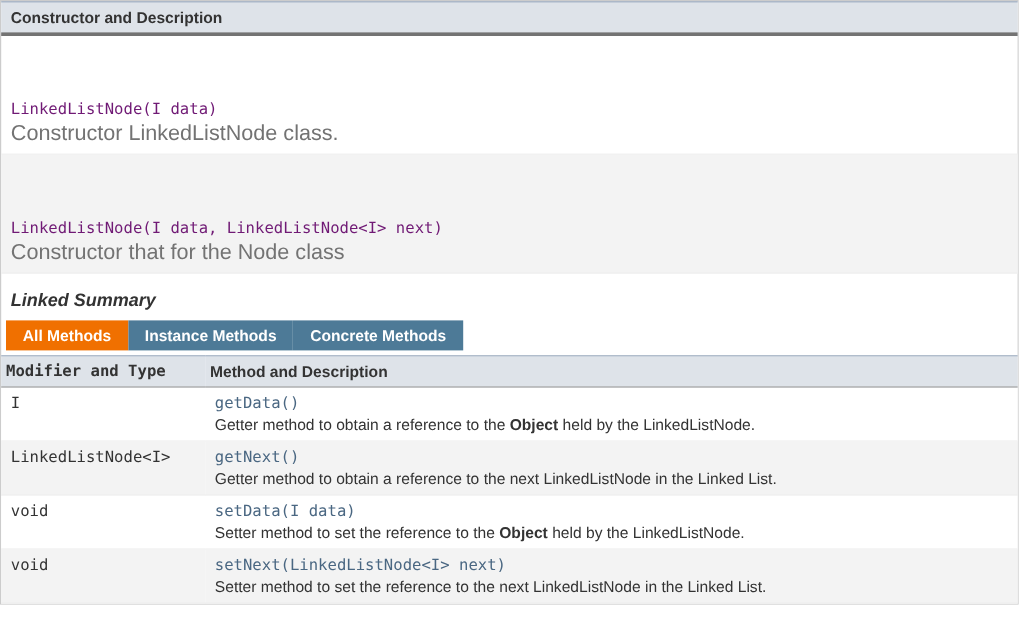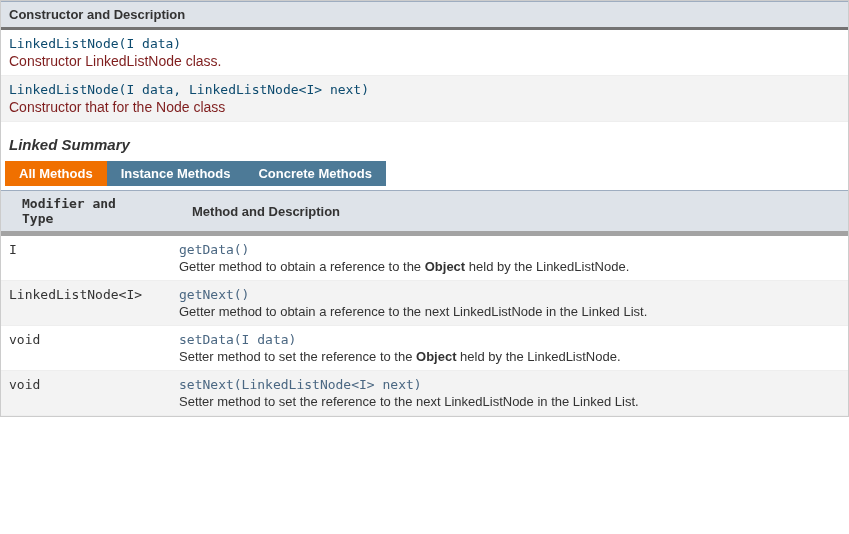--- a/index.html
+++ b/index.html
@@ -35,26 +35,27 @@
     .constructor-row {
       padding: 6px 8px 6px 8px;
       border-bottom: 1px solid #eee;
     }
     .constructor-row.alt {
       background: #f3f3f3;
     }
     .constructor-row .sig {
       font-family: monospace;
       font-size: 13px;
-      color: #0c4a6e;
+      color: #701a75;
+      margin-top: 48px;
     }
     .constructor-row .desc {
-      color: #7f1d1d;
+      color: #737373;
       margin-top: 2px;
-      font-size: 14px;
+      font-size: 18px;
     }
 
     
     .method-summary-title {
       font-style: italic;
       font-weight: bold;
       font-size: 15px;
       padding: 14px 8px 8px 8px;
     }
 
@@ -81,22 +82,22 @@
 
     
     .methods-table {
       width: 100%;
       border-collapse: collapse;
       margin-top: 4px;
     }
     .methods-table th {
       background: #dee3e9;
       border-top: 1px solid #9eadc0;
-      border-bottom: 5px solid #a3a3a3;
-      padding: 5px 21px;
+      border-bottom: 1px solid #a3a3a3;
+      padding: 5px 4px;
       text-align: left;
       font-weight: bold;
       font-size: 13px;
       color: #333;
     }
     .methods-table td {
       padding: 6px 8px;
       vertical-align: top;
       font-size: 13px;
       border-bottom: 1px solid #eee;

